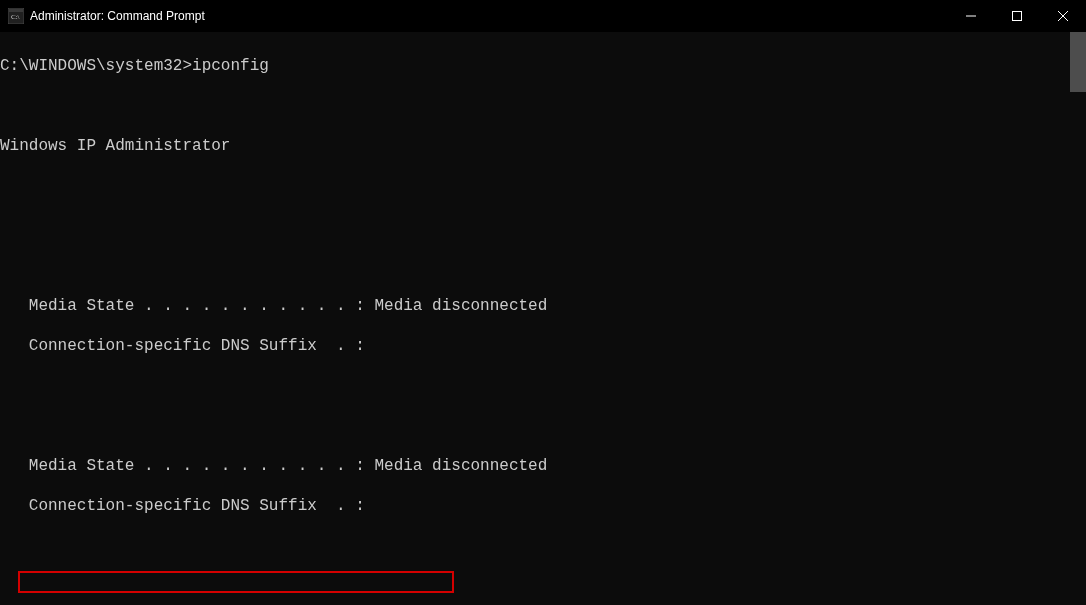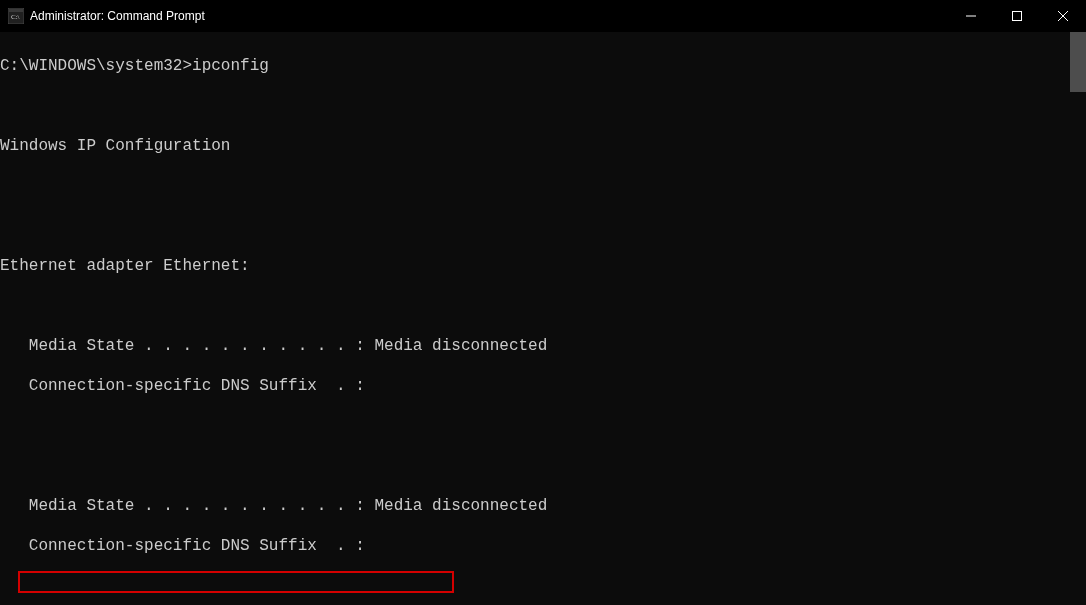--- a/index.html
+++ b/index.html
@@ -114,24 +114,23 @@
           <line x1="0" y1="0" x2="10" y2="10" stroke="#ffffff" stroke-width="1"></line>
           <line x1="10" y1="0" x2="0" y2="10" stroke="#ffffff" stroke-width="1"></line>
         </svg>
     </div>
   </div>
 </div>
 
 <div class="terminal">
 <span class="line"><span>C:\WINDOWS\system32&gt;</span><span>ipconfig</span></span>
 <span class="line"></span>
-<span class="line">Windows IP Configuration</span>
+<span class="line">Windows IP Administrator</span>
 <span class="line"></span>
 <span class="line"></span>
-<span class="line">Ethernet adapter Ethernet:</span>
 <span class="line"></span>
 <span class="line">   Media State . . . . . . . . . . . : Media disconnected</span>
 <span class="line">   Connection-specific DNS Suffix  . :</span>
 <span class="line"></span>
 <span class="line"></span>
 <span class="line">   Media State . . . . . . . . . . . : Media disconnected</span>
 <span class="line">   Connection-specific DNS Suffix  . :</span>
 
 
 

